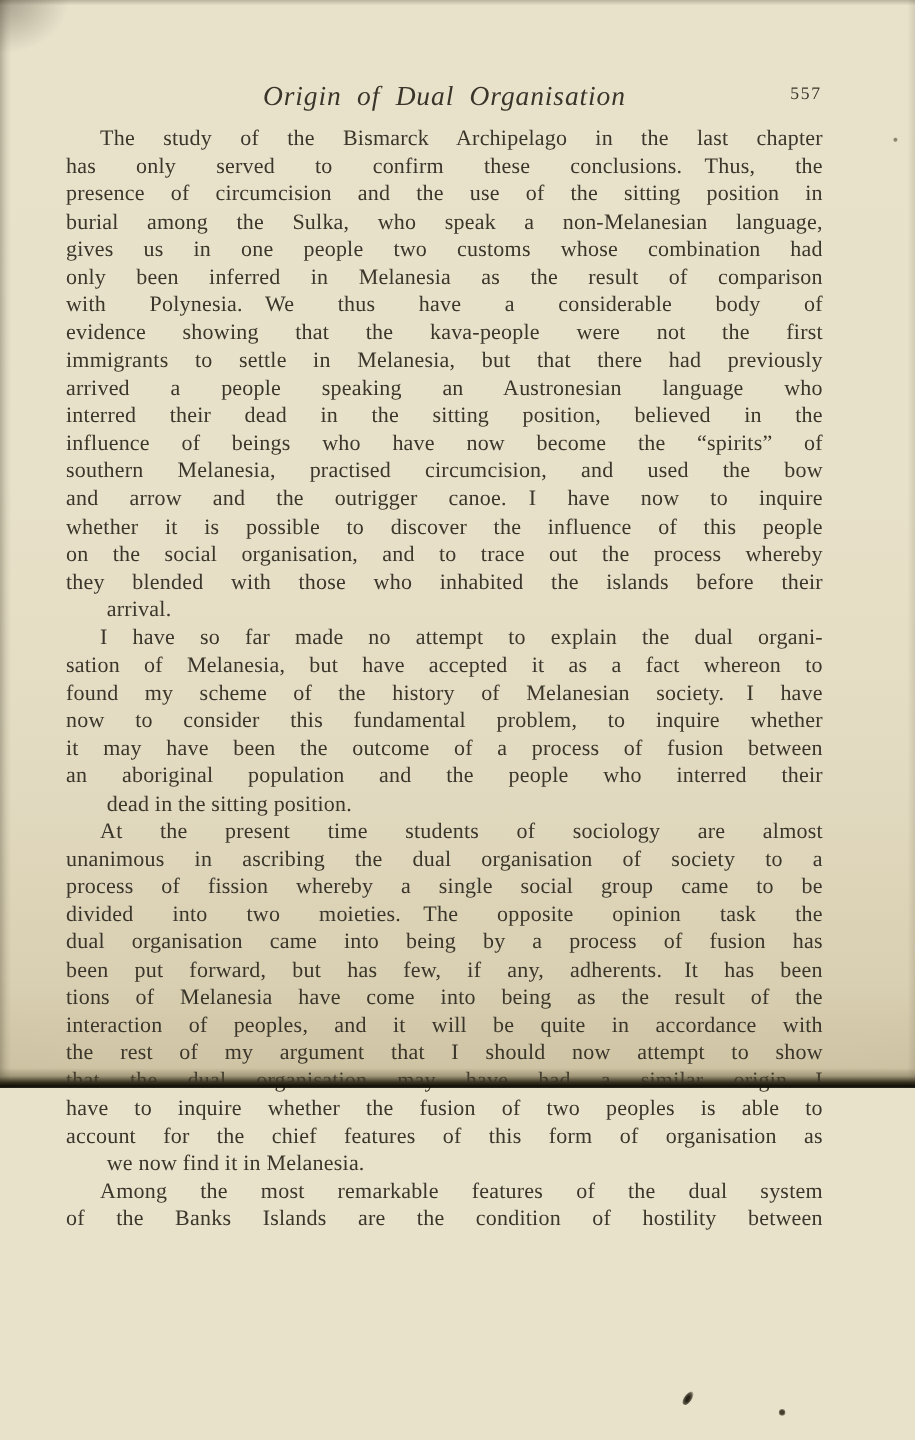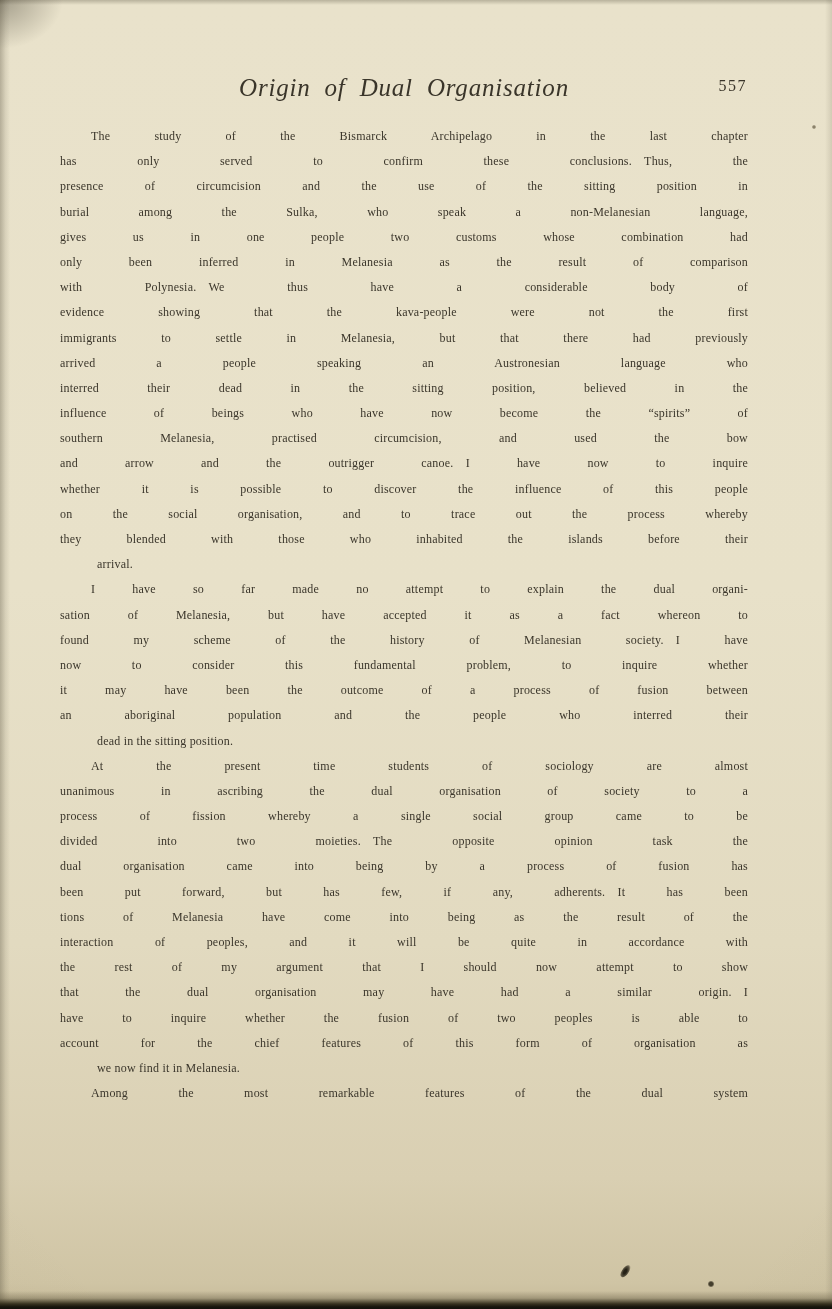--- a/index.html
+++ b/index.html
@@ -4,21 +4,21 @@
 <style>
   html, body { margin: 0; padding: 0; }
   body {
     width: 832px; height: 1309px;
     overflow: hidden;
     background: #e9e2cb;
     font-family: "Liberation Serif", "DejaVu Serif", serif;
   }
   .page {
     position: relative;
-    width: 832px; height: 1309px;
+    width: 832px; height: 989px;
     background:
       radial-gradient(130% 120% at 50% 38%, rgba(0,0,0,0) 58%, rgba(90,82,60,0.13) 100%),
       linear-gradient(180deg, #e9e2cb 0%, #e8e1c9 45%, #e2dac0 72%, #d9cfb2 90%, #cfc4a4 98%, #c6ba98 100%);
   }
   
   .edge-top {
     position: absolute; left: 0; top: 0; width: 100%; height: 5px;
     background: linear-gradient(180deg, rgba(74,68,50,0.30), rgba(74,68,50,0));
   }
   .edge-left {
@@ -50,23 +50,23 @@
     letter-spacing: 0.8px;
     word-spacing: 7px;
   }
   .page-number {
     position: absolute; right: 1px; top: 3px;
     font-size: 16px;
     letter-spacing: 1.5px;
   }
   
   .bodytext {
-    position: absolute; left: 60px; top: 124px; width: 688px;
+    position: absolute; left: 60px; top: 114px; width: 688px;
     color: #3b362b;
-    font-size: 12px;
+    font-size: 20px;
     letter-spacing: 0.2px;
   }
   .para { margin: 0; }
   .line {
     height: 25.2px;
     line-height: 25.2px;
     text-align: justify;
     text-align-last: justify;
     white-space: pre-wrap;
   }
@@ -141,20 +141,21 @@
         <div class="line">tions of Melanesia have come into being as the result of the</div>
         <div class="line">interaction of peoples, and it will be quite in accordance with</div>
         <div class="line">the rest of my argument that I should now attempt to show</div>
         <div class="line">that the dual organisation may have had a similar origin. I</div>
         <div class="line">have to inquire whether the fusion of two peoples is able to</div>
         <div class="line">account for the chief features of this form of organisation as</div>
         <div class="line last">we now find it in Melanesia.</div>
       </div>
       <div class="para">
         <div class="line first">Among the most remarkable features of the dual system</div>
+        <div class="line">of the Banks Islands are the condition of hostility between</div>
       </div>
     </div>
 
   <div class="speck-tiny"></div>
   <div class="speck-comma"></div>
   <div class="speck-dot"></div>
 
   <div class="corner-top-left"></div>
   <div class="edge-top"></div>
   <div class="edge-left"></div>

